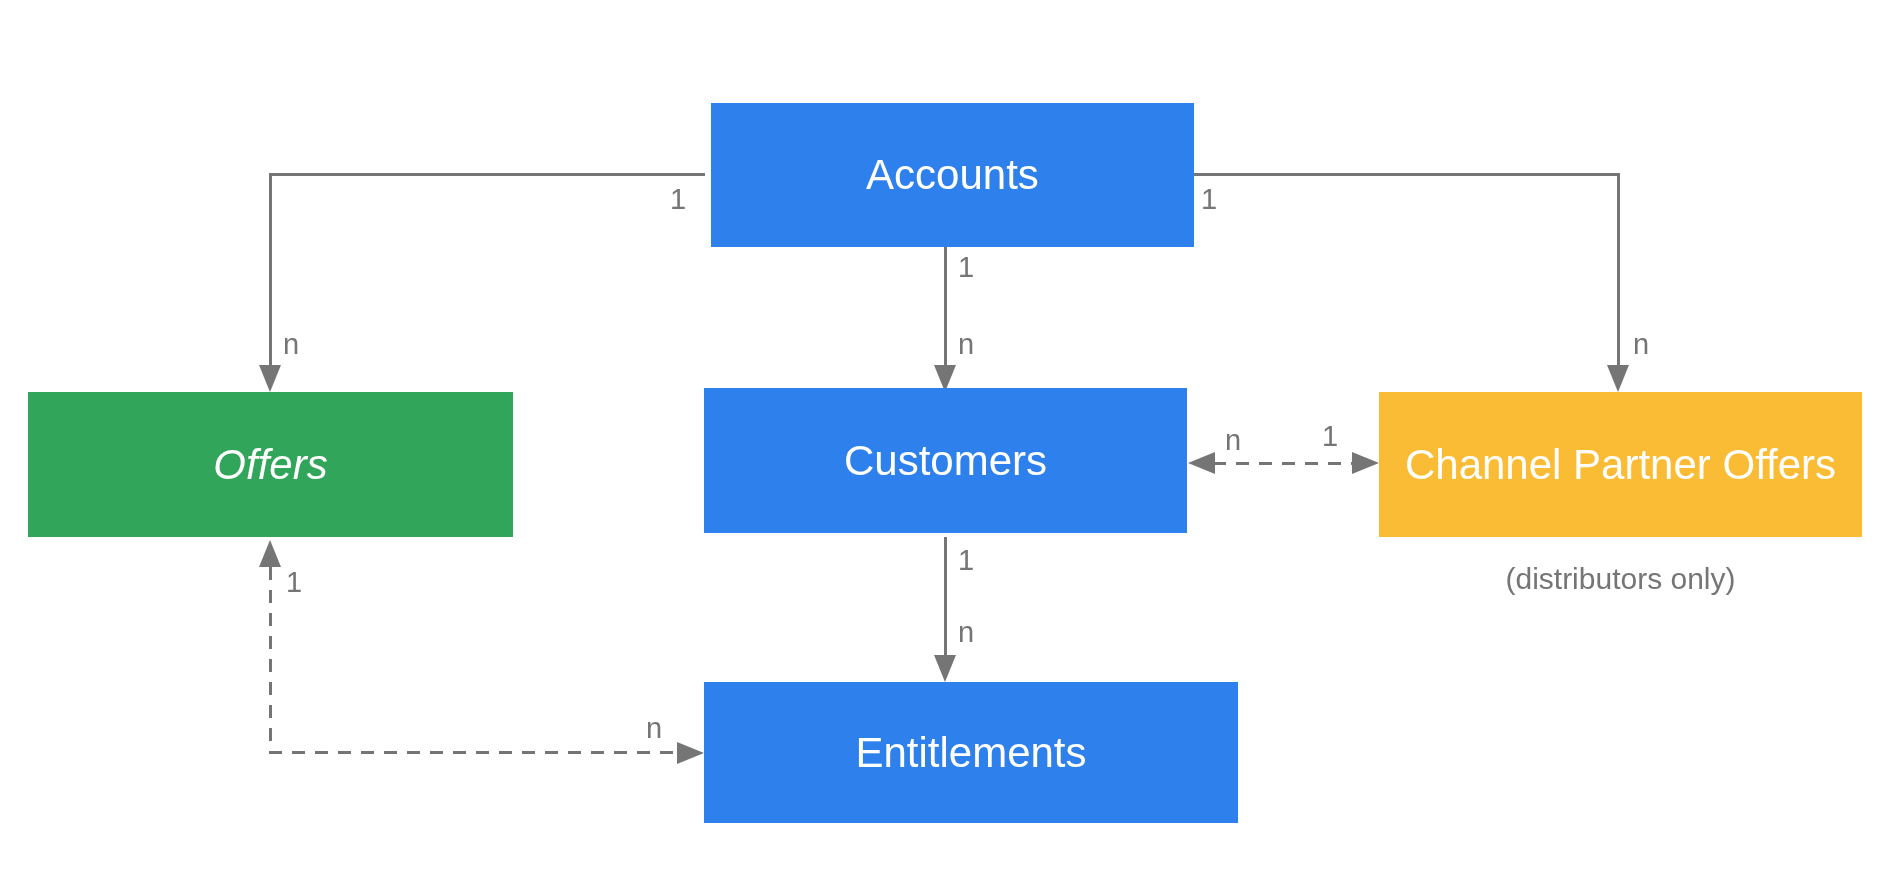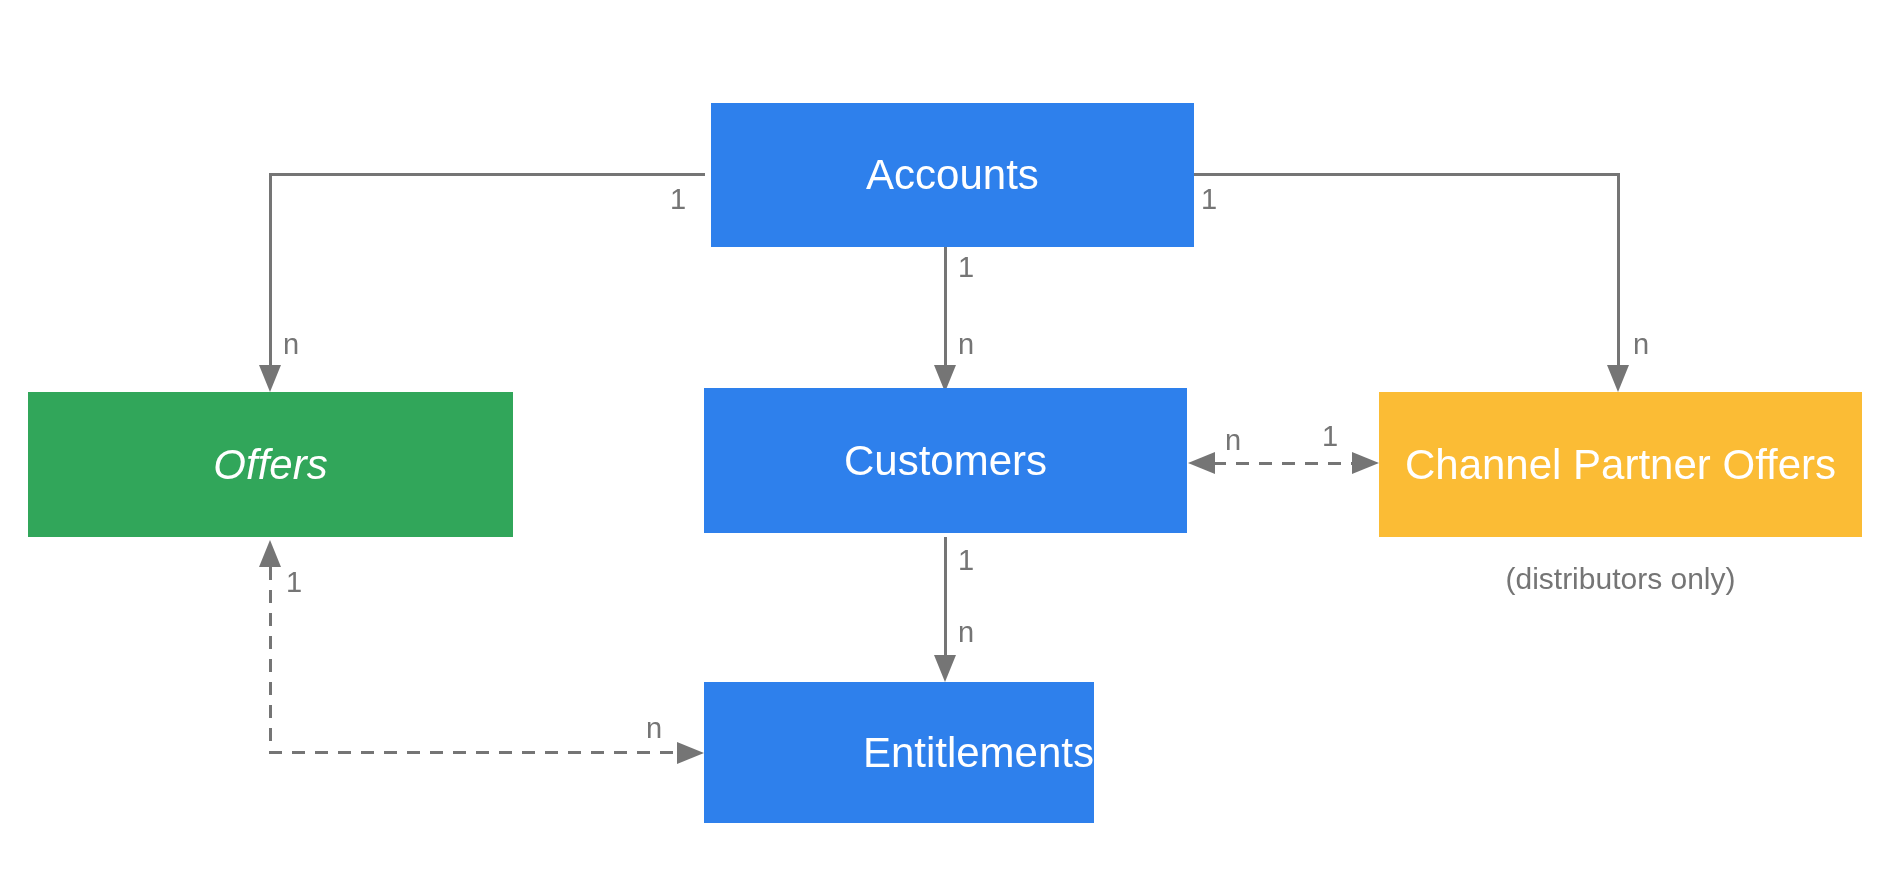--- a/index.html
+++ b/index.html
@@ -47,21 +47,21 @@
     color: #757575;
     font-size: 29px;
     line-height: 1;
     white-space: nowrap;
   }
   
   #node-accounts     { left: 704px;  top: 103px; width: 483px; height: 144px; }
   #node-offers       { left: 28px;   top: 392px; width: 485px; height: 145px; }
   #node-customers    { left: 704px;  top: 388px; width: 483px; height: 145px; }
   #node-cpl          { left: 1379px; top: 392px; width: 483px; height: 145px; }
-  #node-entitlements { left: 704px;  top: 682px; width: 390px; height: 141px; justify-content: flex-end; }
+  #node-entitlements { left: 704px;  top: 682px; width: 534px; height: 141px; }
   #cpl-caption       { left: 1379px; top: 542px; width: 483px; margin-top: 20px; }
 </style>
 </head>
 <body>
 
 <div id="canvas">
 
   <div class="hline" style="left:269px; top:173px; width:436px;"></div>
   <div class="vline" style="left:269px; top:173px; height:194px;"></div>
   <div class="arrow down" style="left:259px; top:365px;"></div>

